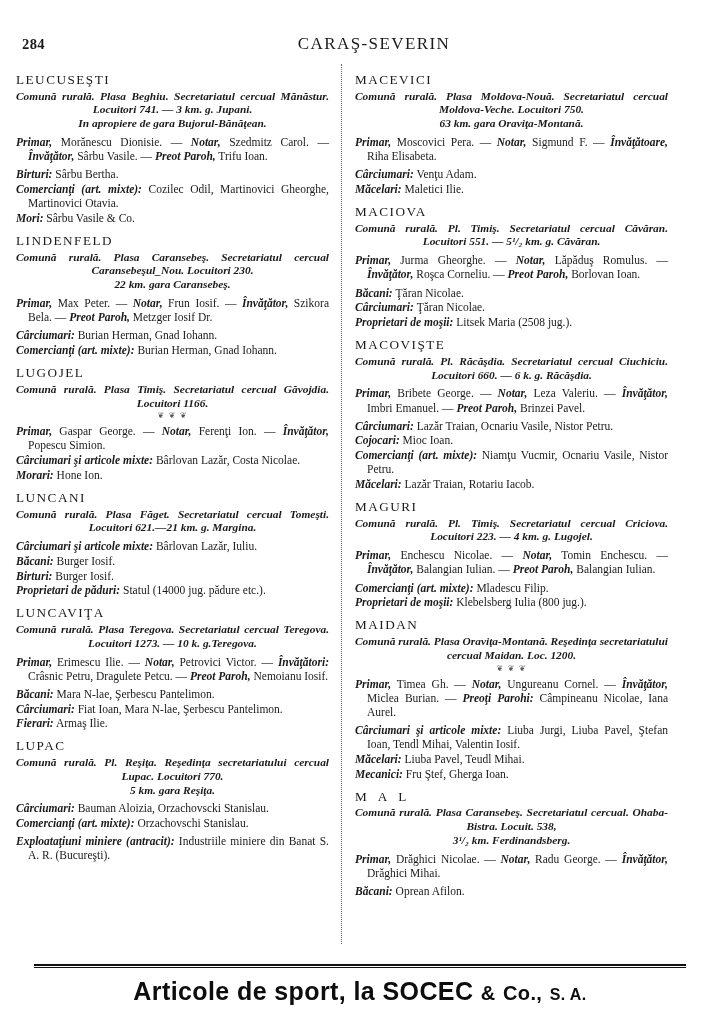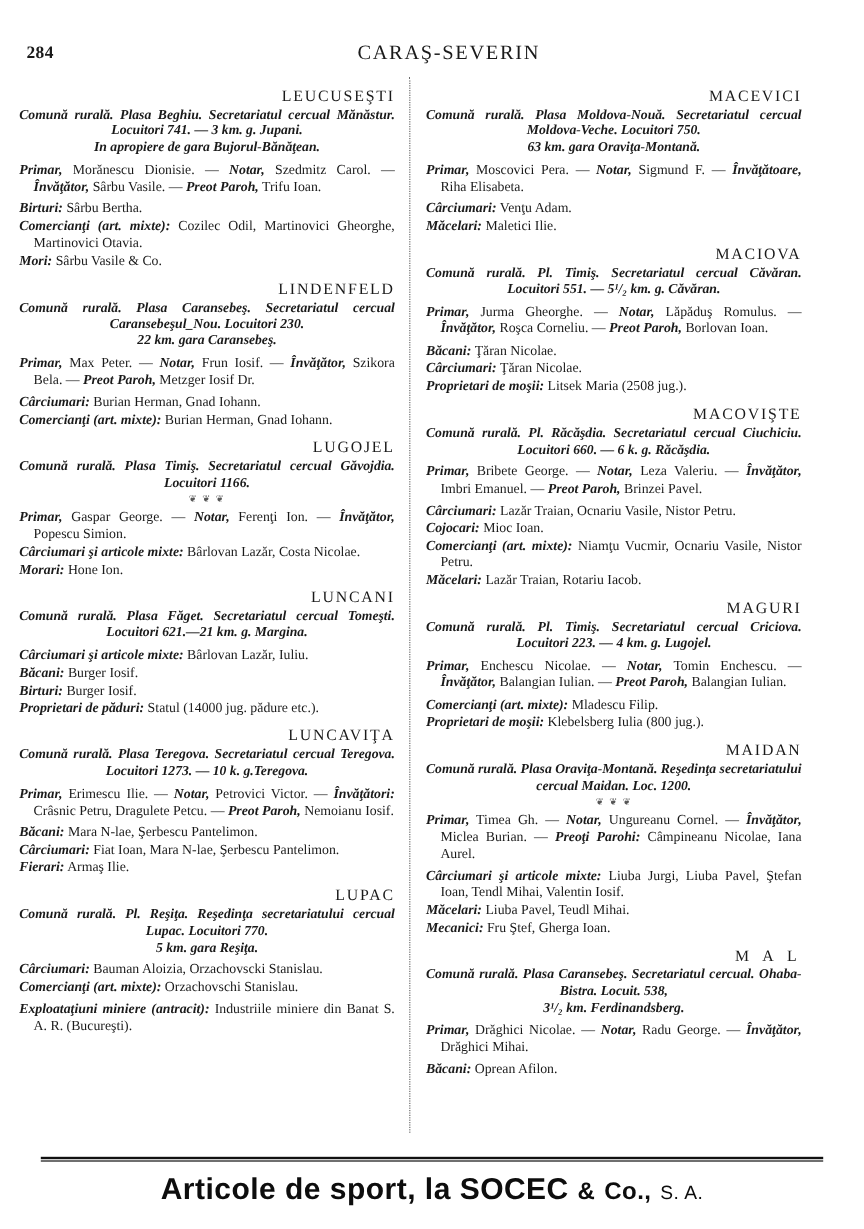--- a/index.html
+++ b/index.html
@@ -64,21 +64,21 @@
     width: 1px;
     height: 880px;
     border-left: 1px dotted #3a3a3a;
     opacity: .75;
   }
 
   
   .entry { margin-bottom: 2px; }
 
   .locality {
-    text-align: right;
+    text-align: left;
     font-size: 13.2px;
     letter-spacing: 1.5px;
     margin: 9px 0 2px 0;
     line-height: 1.1;
   }
   .locality.spaced { letter-spacing: 4.2px; }
 
   .head-block {
     font-style: italic;
     font-weight: 700;
@@ -135,21 +135,21 @@
   }
   .foot-text {
     text-align: center;
     font-family: "Liberation Sans", "DejaVu Sans", sans-serif;
     font-size: 25px;
     font-weight: 700;
     letter-spacing: .4px;
     color: #0d0d0d;
   }
   .foot-text .sm { font-size: 20px; font-weight: 700; }
-  .foot-text .xs { font-size: 16px; font-weight: 400; }
+  .foot-text .xs { font-size: 16px; font-weight: 700; }
 </style>
 </head>
 <body>
 
 <div class="page">
 
   <div class="runhead">
     <div class="folio">284</div>
     <div class="county">CARAŞ-SEVERIN</div>
   </div>

